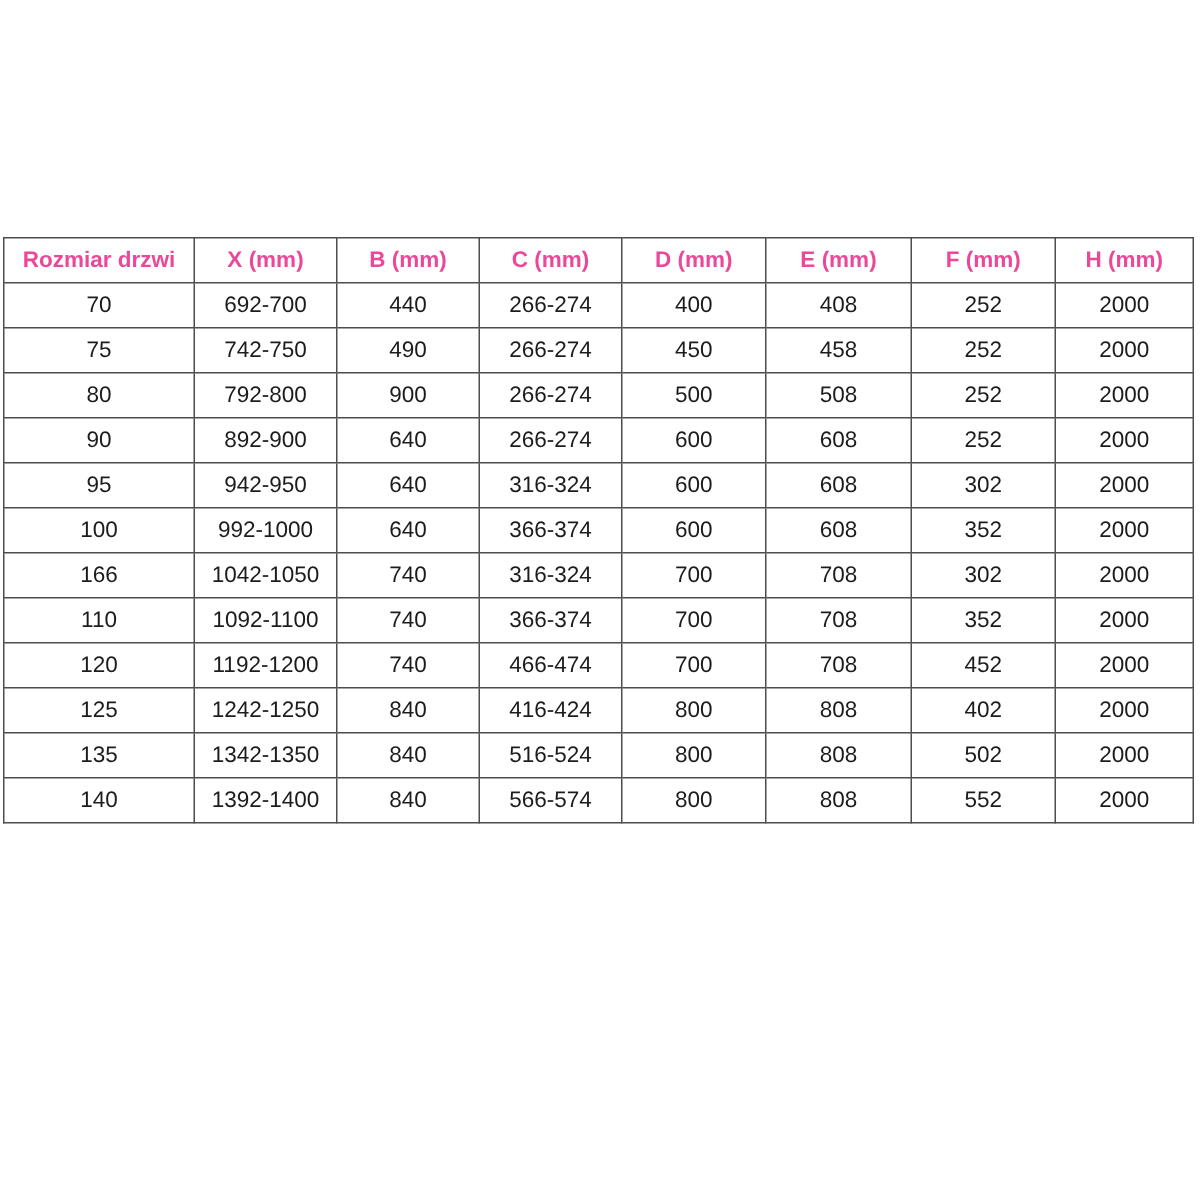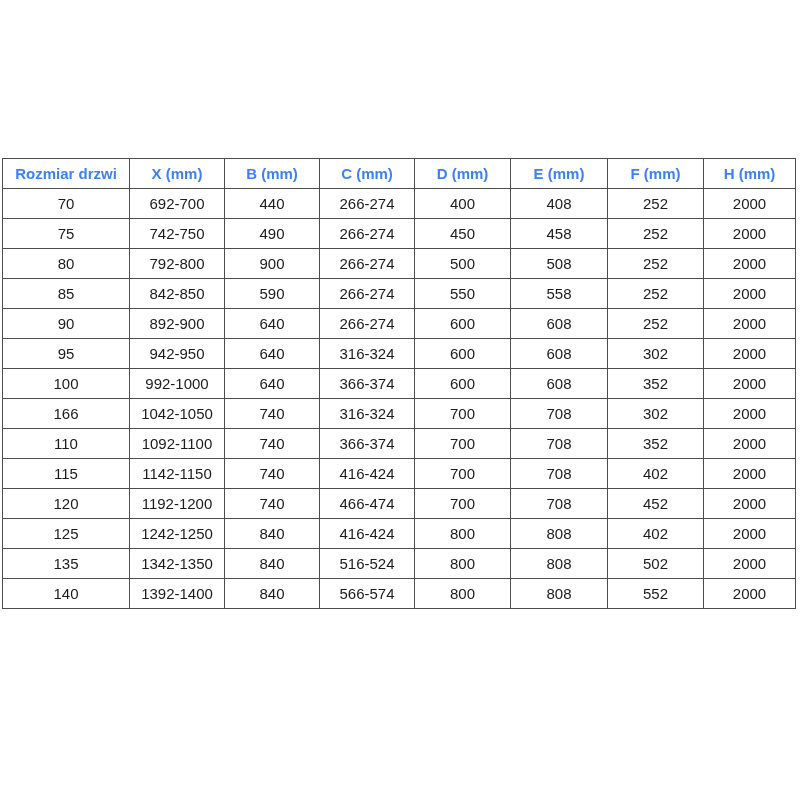--- a/index.html
+++ b/index.html
@@ -30,21 +30,21 @@
     padding: 0 2px;
     text-align: center;
     vertical-align: middle;
     font-size: 15px;
     color: #1c1c1c;
     white-space: nowrap;
     overflow: hidden;
   }
   .size-table th {
     font-weight: bold;
-    color: #3b82f6;
+    color: #ec4899;
   }
 </style>
 </head>
 <body>
 
 <div class="canvas">
   <table class="size-table">
     <colgroup>
       <col style="width:127px">
       <col style="width:95px">
@@ -92,30 +92,20 @@
           <td>80</td>
           <td>792-800</td>
           <td>900</td>
           <td>266-274</td>
           <td>500</td>
           <td>508</td>
           <td>252</td>
           <td>2000</td>
         </tr>
         <tr>
-          <td>85</td>
-          <td>842-850</td>
-          <td>590</td>
-          <td>266-274</td>
-          <td>550</td>
-          <td>558</td>
-          <td>252</td>
-          <td>2000</td>
-        </tr>
-        <tr>
           <td>90</td>
           <td>892-900</td>
           <td>640</td>
           <td>266-274</td>
           <td>600</td>
           <td>608</td>
           <td>252</td>
           <td>2000</td>
         </tr>
         <tr>
@@ -152,30 +142,20 @@
           <td>110</td>
           <td>1092-1100</td>
           <td>740</td>
           <td>366-374</td>
           <td>700</td>
           <td>708</td>
           <td>352</td>
           <td>2000</td>
         </tr>
         <tr>
-          <td>115</td>
-          <td>1142-1150</td>
-          <td>740</td>
-          <td>416-424</td>
-          <td>700</td>
-          <td>708</td>
-          <td>402</td>
-          <td>2000</td>
-        </tr>
-        <tr>
           <td>120</td>
           <td>1192-1200</td>
           <td>740</td>
           <td>466-474</td>
           <td>700</td>
           <td>708</td>
           <td>452</td>
           <td>2000</td>
         </tr>
         <tr>

